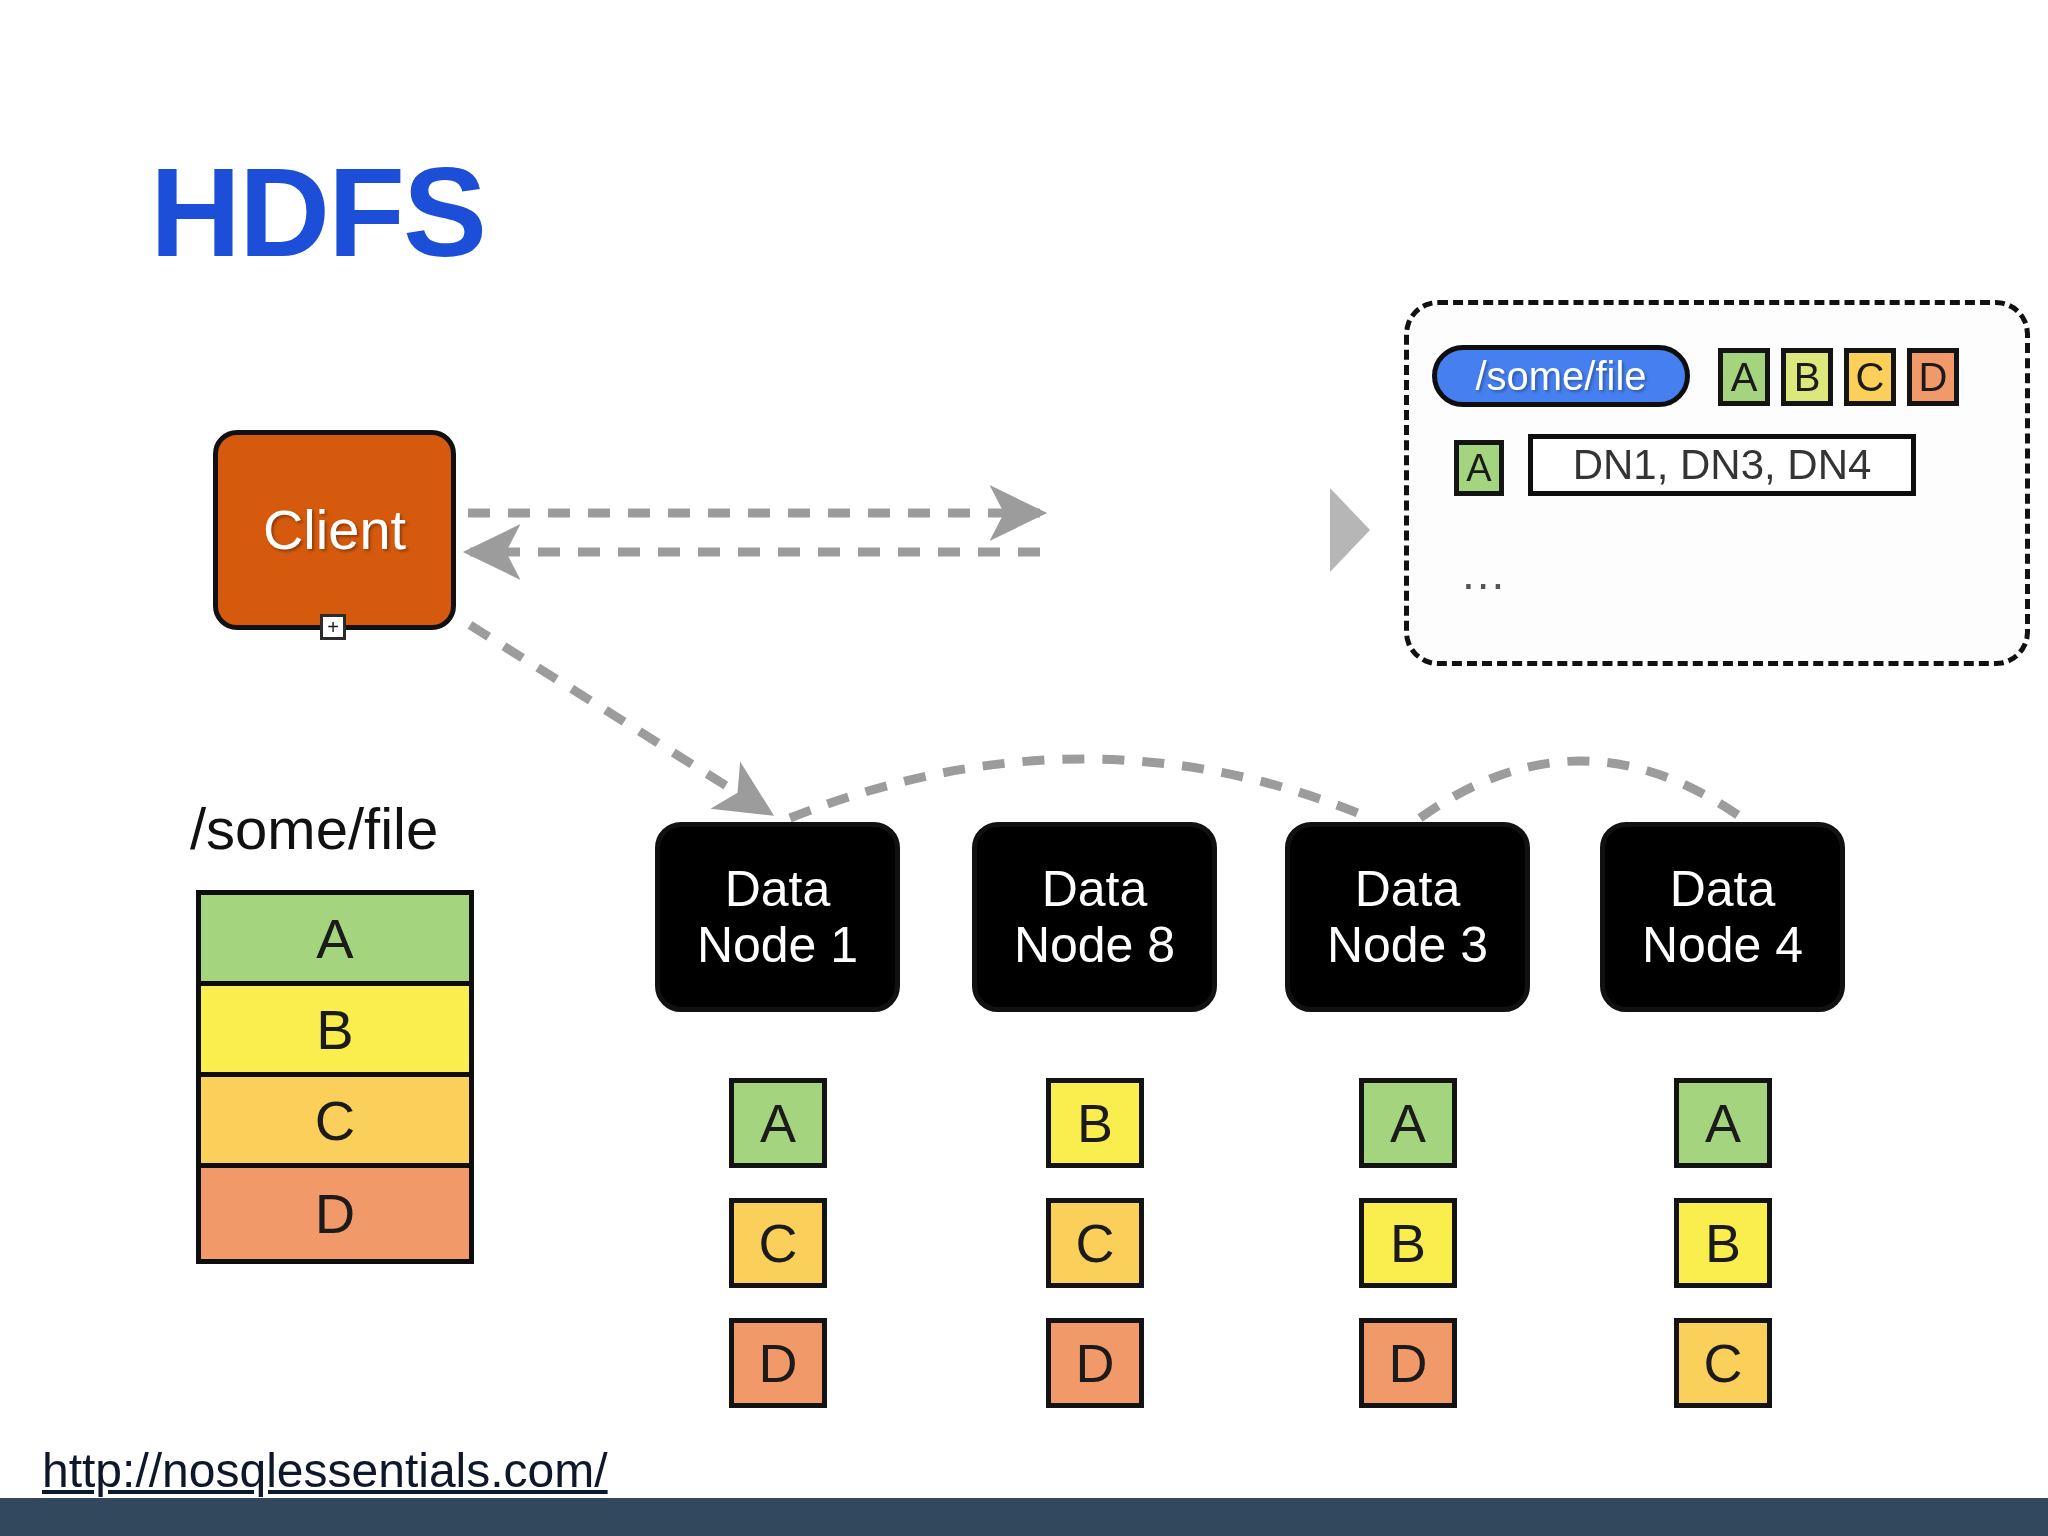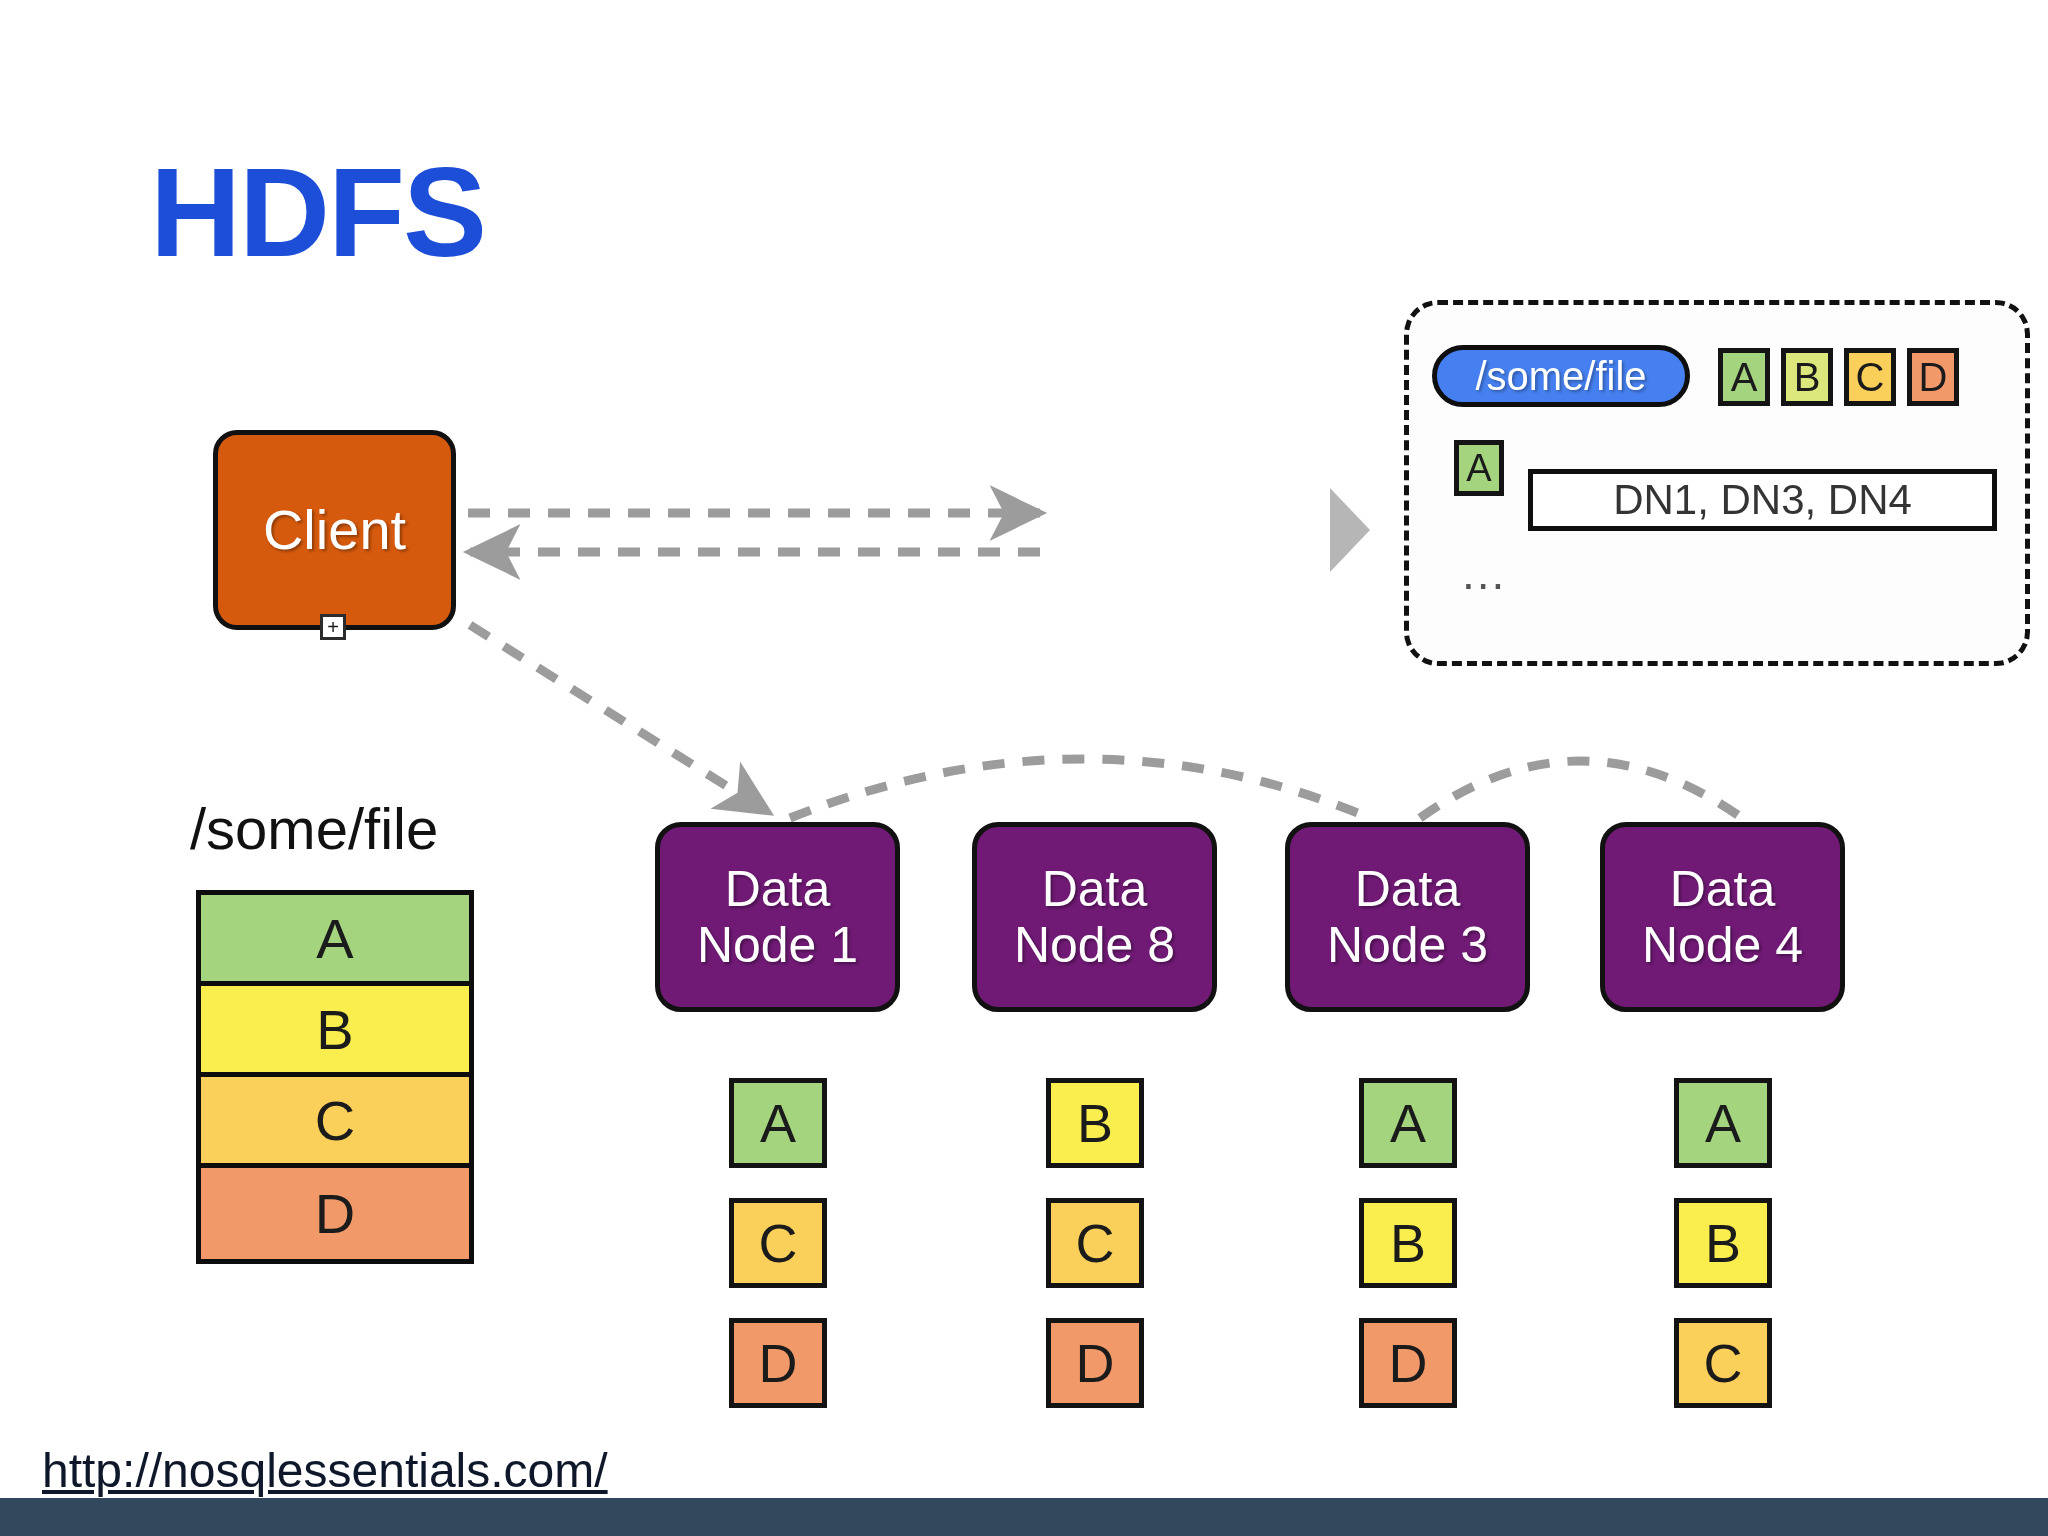--- a/index.html
+++ b/index.html
@@ -55,21 +55,21 @@
   }
   #namenode-node {
     left: 1055px; top: 428px;
     width: 253px; height: 200px;
     background: #E03411;
     font-size: 54px;
   }
   .datanode {
     top: 822px;
     width: 245px; height: 190px;
-    background: #701a75;
+    background: #000000;
     font-size: 50px;
     border-radius: 26px;
   }
   #dn1 { left: 655px; }
   #dn2 { left: 972px; }
   #dn3 { left: 1285px; }
   #dn4 { left: 1600px; }
 
   
   #client-handle {
@@ -127,25 +127,25 @@
     position: absolute;
     left: 1454px; top: 440px;
     width: 50px; height: 56px;
     border: 5px solid #141414;
     display: flex; align-items: center; justify-content: center;
     font-size: 38px; color: #1b1b1b;
   }
   #dn-list-box {
     position: absolute;
     left: 1528px; top: 434px;
-    width: 469px; height: 62px;
+    width: 388px; height: 62px;
     border: 5px solid #0e0e0e;
     background: #ffffff;
     display: flex; align-items: center; justify-content: center;
-    font-size: 42px; color: #343434; margin-top: 35px;
+    font-size: 42px; color: #343434;
   }
   #meta-ellipsis {
     position: absolute;
     left: 1462px; top: 546px;
     font-size: 46px; color: #545454;
     letter-spacing: 2px;
   }
 
   
   #file-label {

